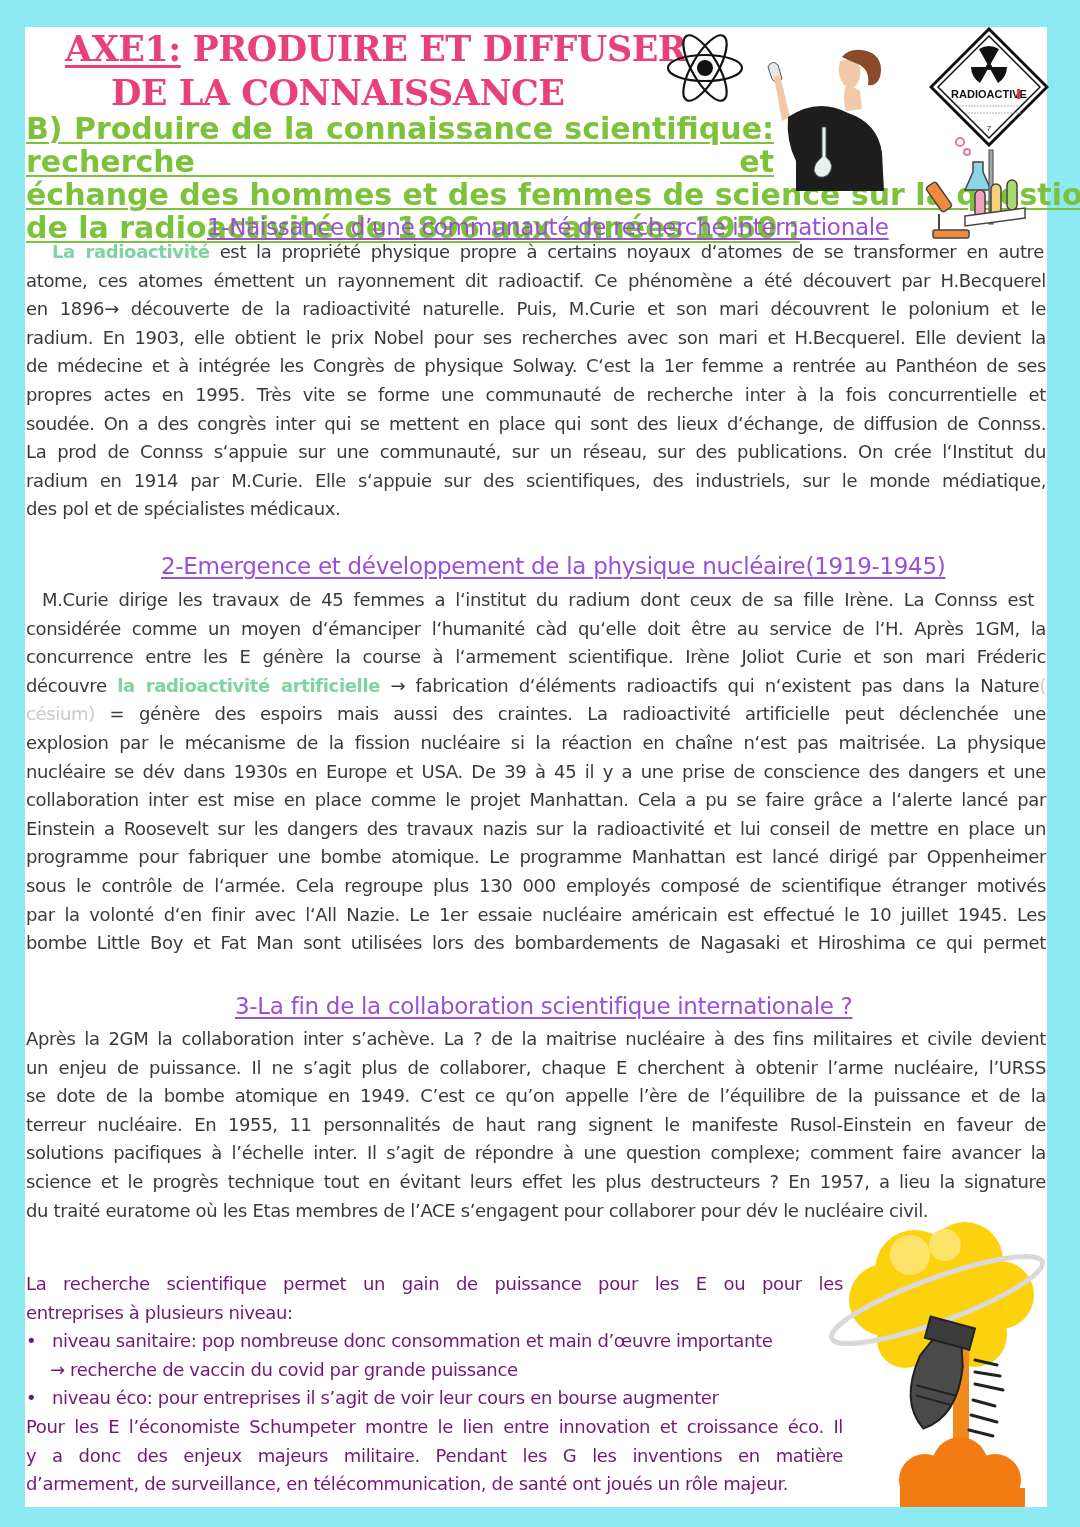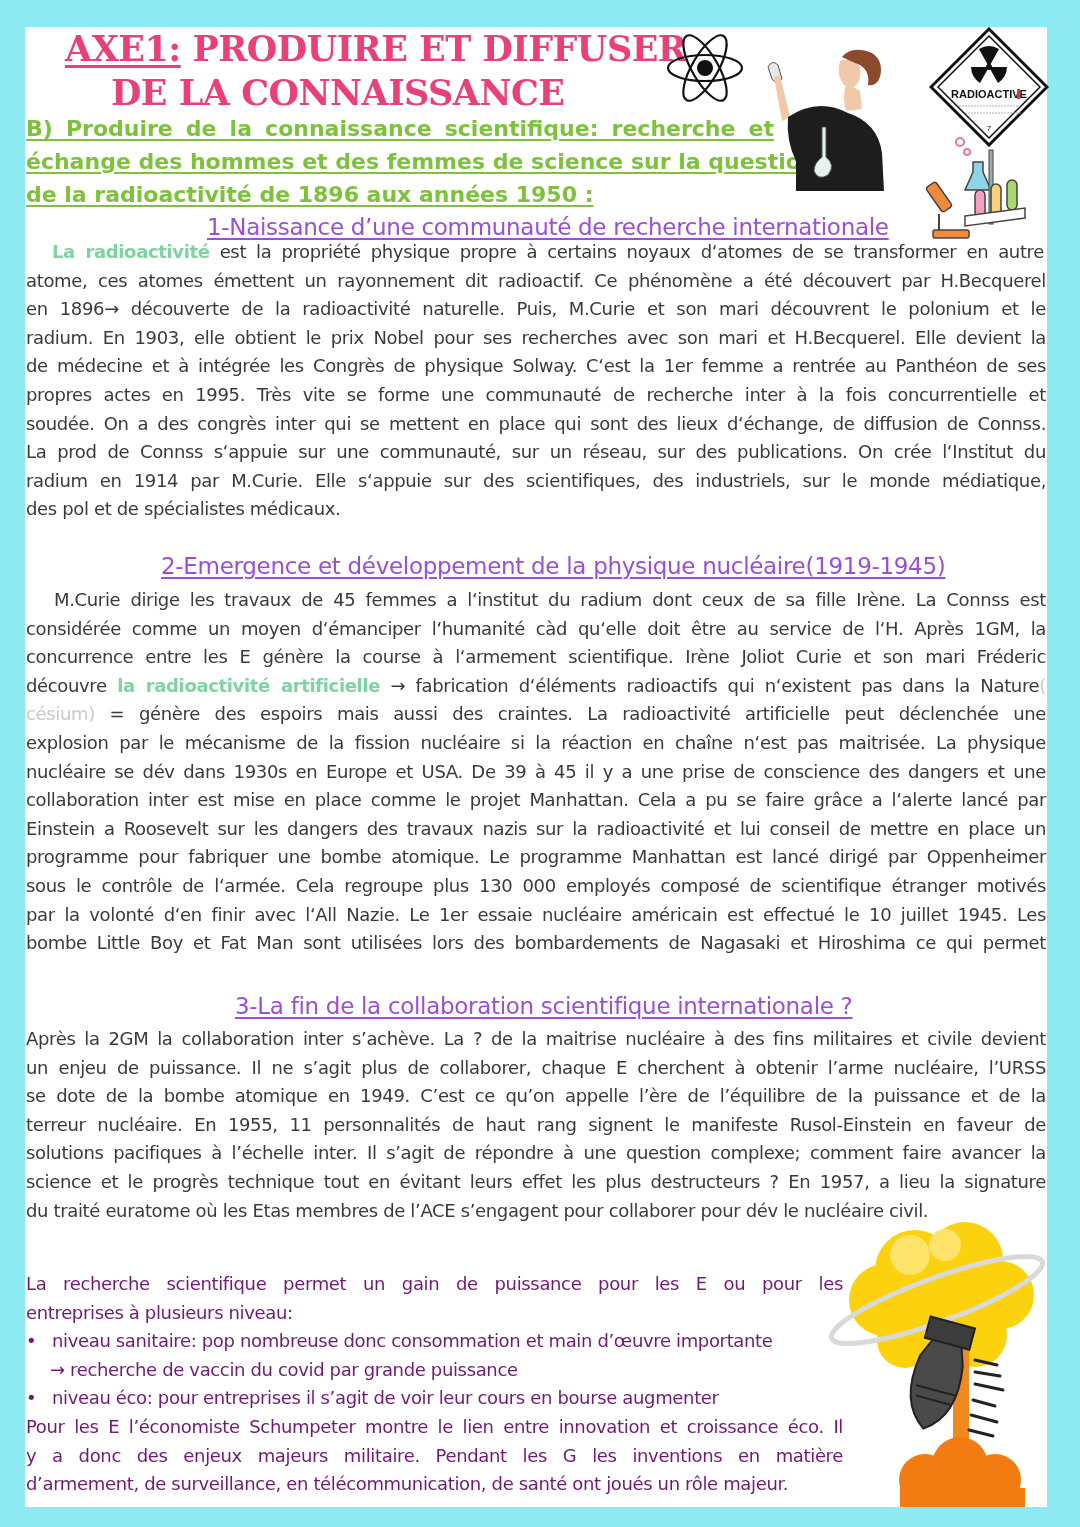--- a/index.html
+++ b/index.html
@@ -29,21 +29,21 @@
   .title.l1 { left: 14px; top: 0px; margin-left: 26px; }
   .title.l2 { left: 86px; top: 44px; }
   .title .axe { text-decoration: underline; text-decoration-thickness: 3px; text-underline-offset: 4px; }
   .subtitle {
     position: absolute;
     left: 1px; top: 85px;
     width: 748px;
     font-family: "DejaVu Sans", sans-serif;
     font-weight: bold;
     color: #7cc23a;
-    font-size: 22px;
+    font-size: 30px;
     line-height: 33px;
     text-decoration: underline;
     text-decoration-thickness: 2px;
     text-underline-offset: 3px;
   }
   .subtitle .ln { display: block; white-space: nowrap; }
   .subtitle .ln.just { text-align: justify; text-align-last: justify; white-space: normal; }
   .section-heading {
     position: absolute;
     font-family: "DejaVu Sans", sans-serif;
@@ -164,21 +164,21 @@
     <span class="ln">de médecine et à intégrée les Congrès de physique Solway. C‘est la 1er femme  a rentrée au Panthéon de ses</span>
     <span class="ln">propres actes en 1995. Très vite se forme une communauté de recherche inter à la fois concurrentielle et</span>
     <span class="ln">soudée. On a des congrès inter qui se mettent en place qui sont des lieux d‘échange, de diffusion de Connss.</span>
     <span class="ln">La prod de Connss s‘appuie sur une communauté, sur un réseau, sur des publications. On crée l‘Institut du</span>
     <span class="ln">radium  en 1914 par M.Curie. Elle s‘appuie sur des scientifiques, des industriels, sur le monde médiatique,</span>
     <span class="ln last">des pol et de spécialistes médicaux.</span>
   </div>
 
   <div class="section-heading" style="left:136px;top:525px;">2-Emergence et développement de la physique nucléaire(1919-1945)</div>
   <div class="body-text" style="top:559px;">
-    <span class="ln" style="padding-left:28px;width:992px;">    M.Curie dirige les travaux de 45 femmes a l‘institut du radium dont ceux de sa fille Irène. La Connss est</span>
+    <span class="ln" style="padding-left:16px;width:992px;">    M.Curie dirige les travaux de 45 femmes a l‘institut du radium dont ceux de sa fille Irène. La Connss est</span>
     <span class="ln">considérée comme un moyen d‘émanciper l‘humanité càd qu‘elle doit être au service de l‘H. Après 1GM, la</span>
     <span class="ln">concurrence entre les E génère la course à l‘armement scientifique. Irène Joliot Curie et son mari Fréderic</span>
     <span class="ln"><span>découvre </span><span class="hl-green">la radioactivité artificielle</span><span> → fabrication d‘éléments radioactifs qui n‘existent pas dans la Nature</span><span class="hl-grey">(</span></span>
     <span class="ln"><span class="hl-grey">césium)</span><span> = génère des espoirs mais aussi des craintes. La radioactivité artificielle peut déclenchée une</span></span>
     <span class="ln">explosion par le mécanisme de la fission nucléaire si la réaction en chaîne n‘est pas maitrisée. La physique</span>
     <span class="ln">nucléaire se dév dans 1930s en Europe et USA. De 39 à 45 il y a une prise de conscience des dangers et une</span>
     <span class="ln">collaboration inter est mise en place comme le projet Manhattan. Cela a pu se faire grâce a l‘alerte lancé par</span>
     <span class="ln">Einstein a Roosevelt sur les dangers des travaux nazis sur la radioactivité et lui conseil de mettre en place un</span>
     <span class="ln">programme pour fabriquer une bombe atomique. Le programme Manhattan est lancé dirigé par Oppenheimer</span>
     <span class="ln">sous le contrôle de l‘armée. Cela regroupe plus 130 000 employés composé de scientifique étranger motivés</span>

